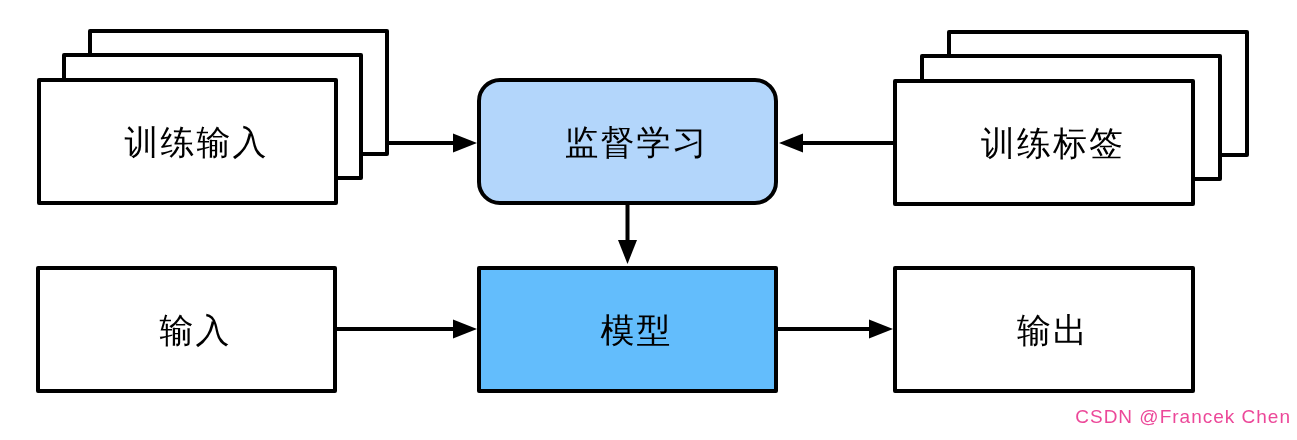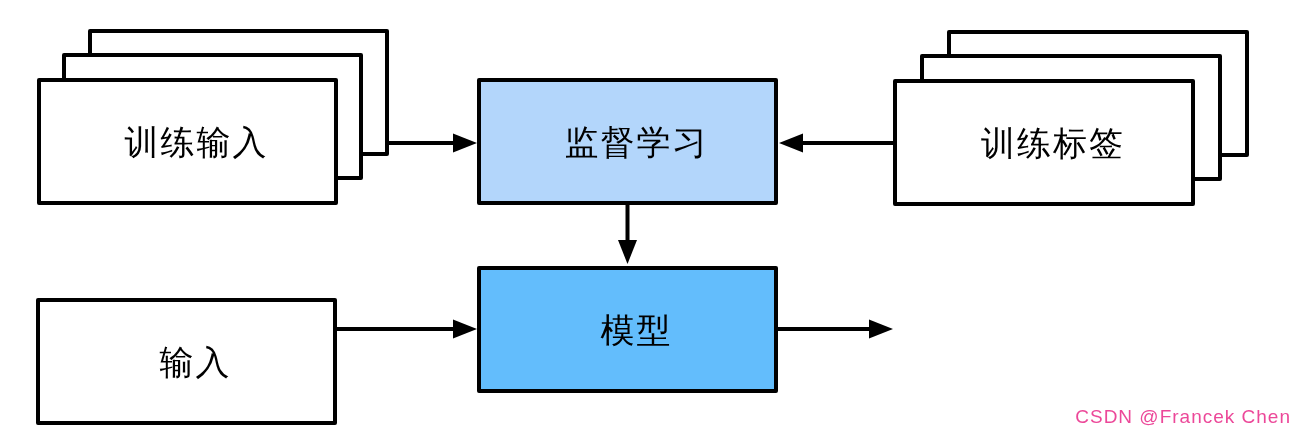--- a/index.html
+++ b/index.html
@@ -41,21 +41,21 @@
   .ti-back  { left: 88px;  top: 29px; }
   .ti-mid   { left: 62px;  top: 53px; }
   .ti-front { left: 37px;  top: 78px; }
   
   .sl-box   { left: 477px; top: 78px; }
   
   .tl-back  { left: 947px; top: 30px; width: 302px; }
   .tl-mid   { left: 920px; top: 54px; width: 302px; }
   .tl-front { left: 893px; top: 79px; width: 302px; text-align: center; }
   
-  .in-box   { left: 36px;  top: 266px; margin-top: 32px; }
+  .in-box   { left: 36px;  top: 266px; }
   .md-box   { left: 477px; top: 266px; }
   .out-box  { left: 893px; top: 266px; width: 302px; }
 
   .arrows {
     position: absolute;
     left: 0;
     top: 0;
     pointer-events: none;
   }
   .arrow-line {
@@ -81,40 +81,43 @@
 <div class="canvas">
 
   <div class="stack">
     <div class="box ti-back"></div>
     <div class="box ti-mid"></div>
     <div class="box front ti-front">
       <span class="node-label">训练输入</span>
     </div>
   </div>
 
-  <div class="box front sl-box" style="background: rgb(179, 214, 251);">
+  <div class="box front sl-box" style="background: rgb(179, 214, 251); border-radius: 23px;">
     <span class="node-label">监督学习</span>
   </div>
 
   <div class="stack">
     <div class="box tl-back"></div>
     <div class="box tl-mid"></div>
     <div class="box front tl-front">
       <span class="node-label">训练标签</span>
     </div>
   </div>
 
   <div class="box front in-box">
     <span class="node-label">输入</span>
   </div>
 
   <div class="box front md-box" style="background: rgb(99, 189, 252);">
     <span class="node-label">模型</span>
   </div>
 
+  <div class="box front out-box">
+    <span class="node-label">输出</span>
+  </div>
 
   <svg class="arrows" width="1297" height="440" viewBox="0 0 1297 440">
     <g>
       <line class="arrow-line" x1="389" y1="143" x2="456" y2="143"></line>
       <polygon class="arrow-head" points="477,143 453,133.5 453,152.5"></polygon>
     </g>
     <g>
       <line class="arrow-line" x1="893" y1="143" x2="800" y2="143"></line>
       <polygon class="arrow-head" points="779,143 803,133.5 803,152.5"></polygon>
     </g>

